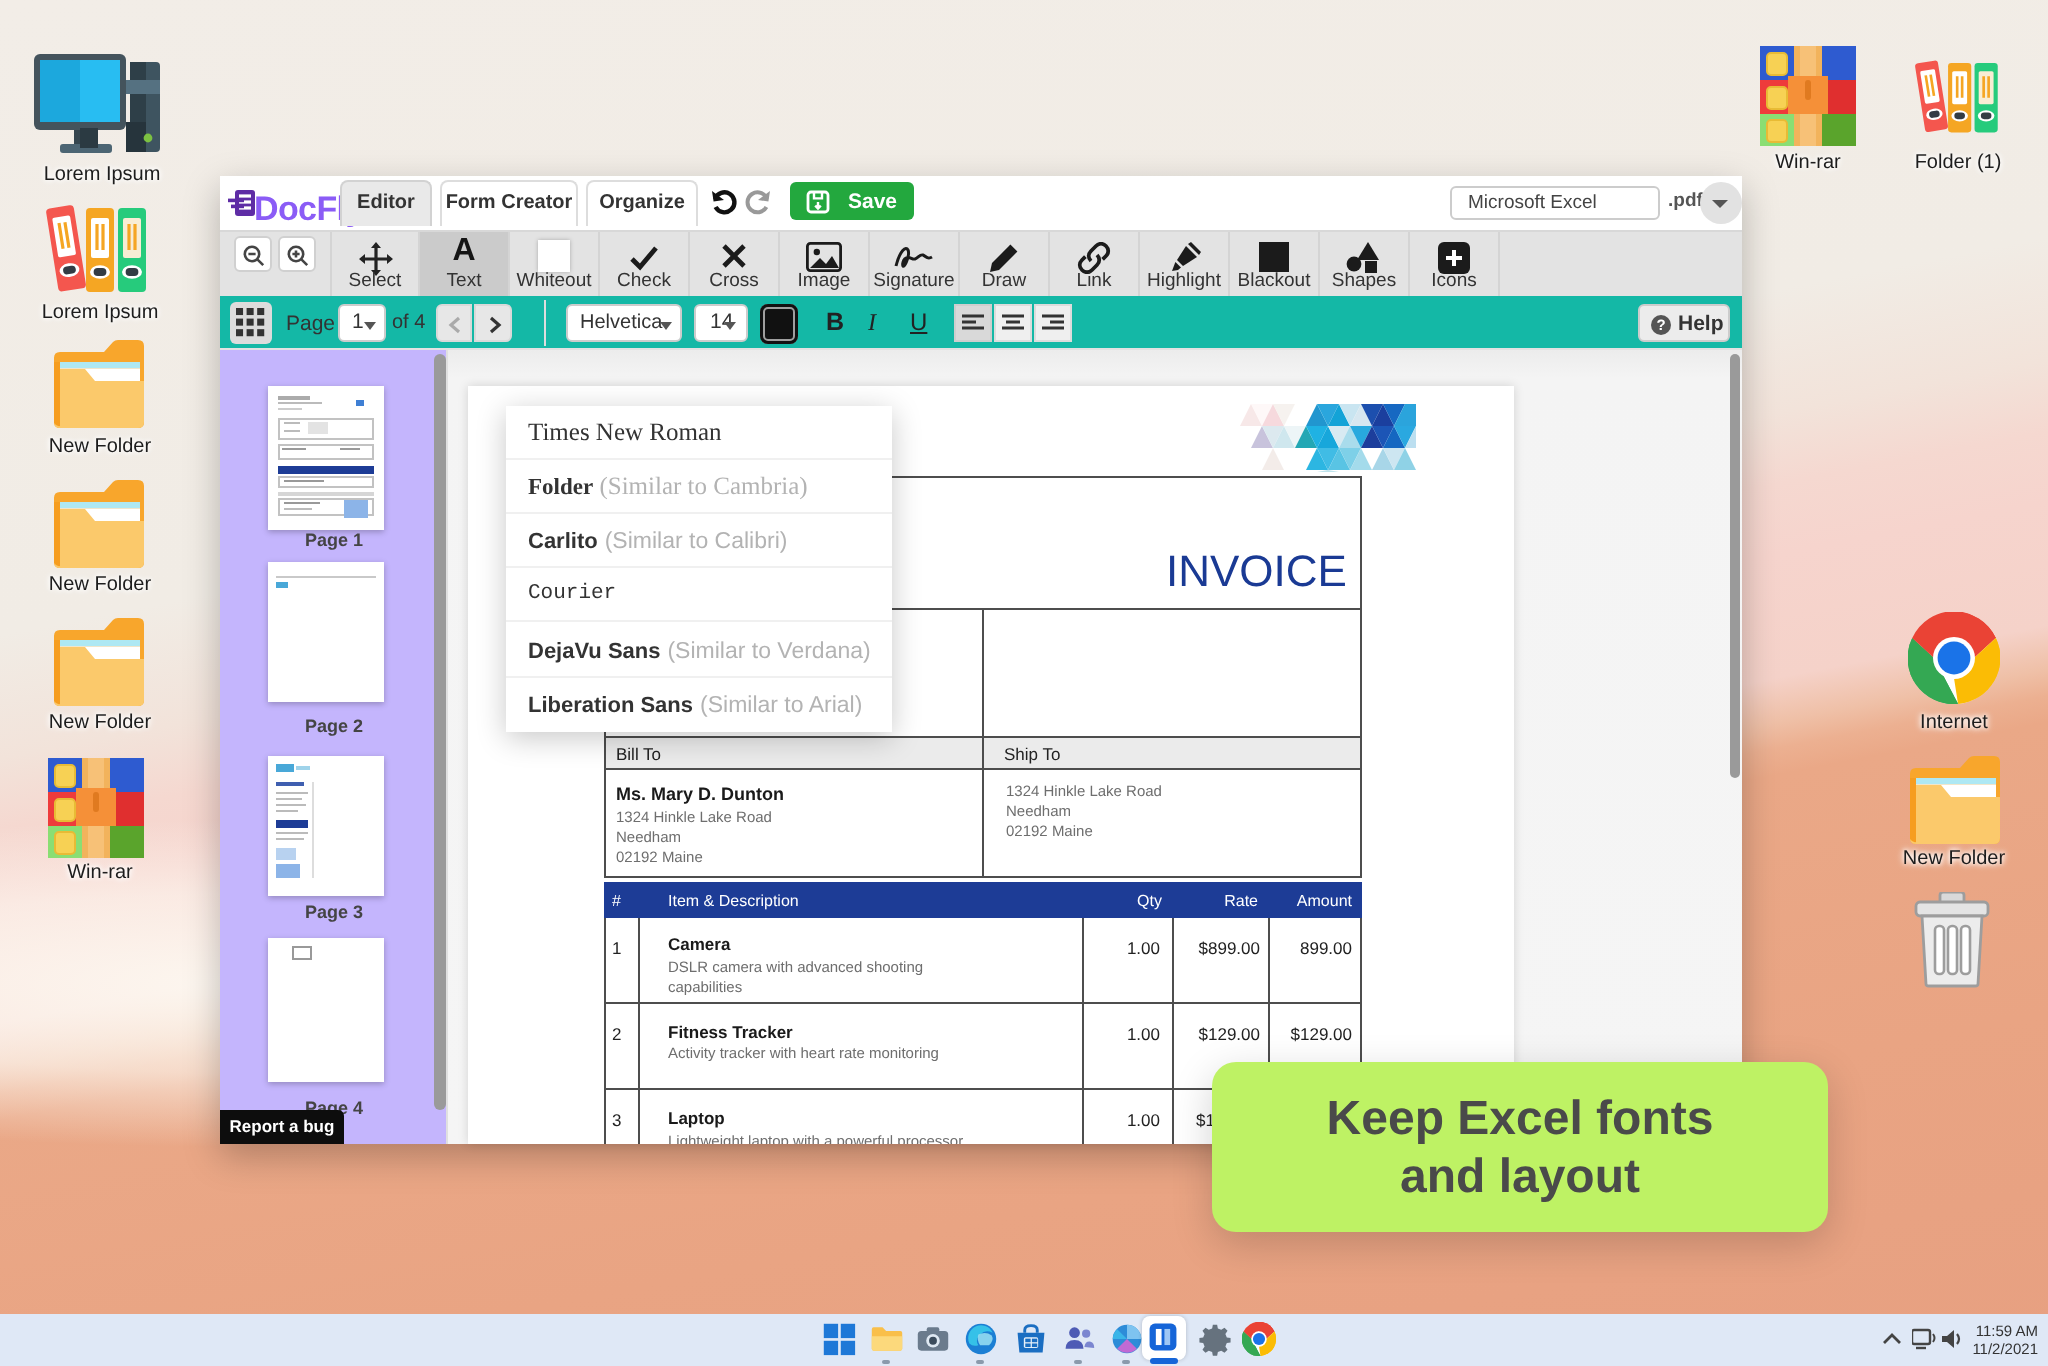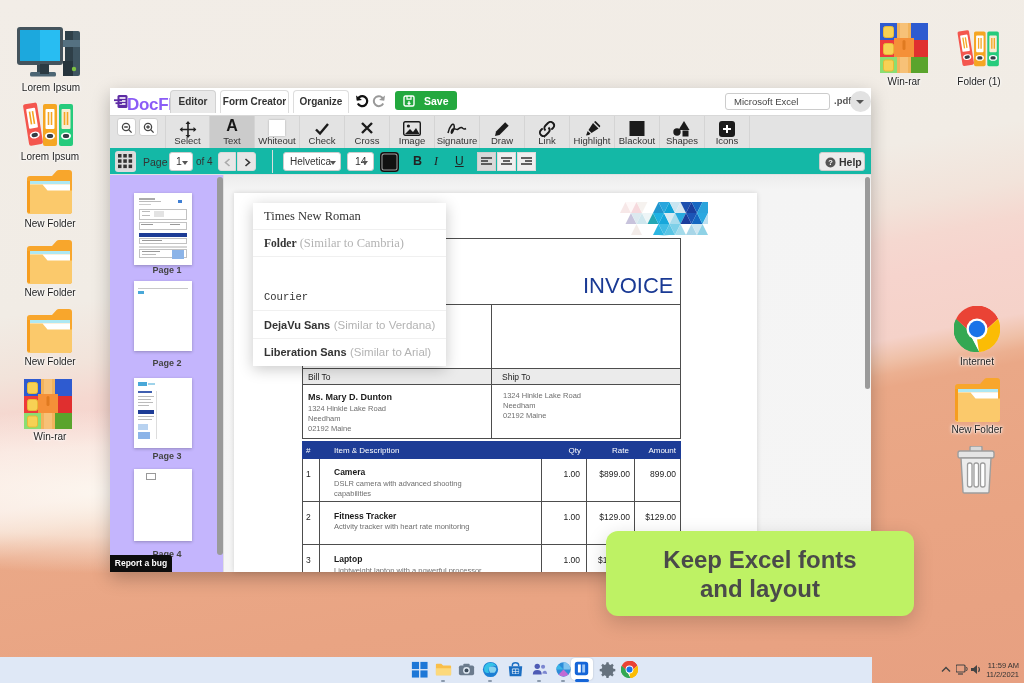--- a/index.html
+++ b/index.html
@@ -7,21 +7,21 @@
   body { font-family:"Liberation Sans", sans-serif; position:relative;
     background:
       radial-gradient(46% 12% at 13% 72%, rgba(253,249,242,.95) 0%, rgba(253,249,242,.6) 55%, rgba(253,249,242,0) 100%),
       linear-gradient(169deg, #f2ede7 0%, #f1ece5 36%, #f2e3da 43%, #f5d8d0 47%, #f6d4cd 51%, #f5d2c9 58%, #efc0a7 60.5%, #ecb091 62%, #eaa887 63.5%, #e9a483 80%, #e7a081 100%);
   }
   .abs { position:absolute; }
   .icon-label { position:absolute; font-size:10px; color:#1d1d1d; text-align:center;
     text-shadow:0 0 2px #fff, 0 0 3px #fff, 0 0 4px #fff; white-space:nowrap; transform:translateX(-50%); }
 
   
-  #taskbar { left:0; top:657px; width:872px; height:26px; background:#dfe8f6; }
+  #taskbar { left:0; top:657px; width:1024px; height:26px; background:#dfe8f6; }
   .tb-ic { position:absolute; top:4px; width:17px; height:17px; }
   .tb-dot { position:absolute; top:23px; width:4px; height:2px; border-radius:2px; background:#8b9aac; }
 
   
   #win { left:110px; top:88px; width:761px; height:484px; background:#fff;
          box-shadow:0 6px 18px rgba(0,0,0,.25); border-radius:3px 3px 0 0; }
   #topbar { position:absolute; left:0; top:0; width:100%; height:27px; background:#fff; }
   .tab { position:absolute; top:2px; height:23px; border:1px solid #ddd; border-bottom:none;
          border-radius:4px 4px 0 0; background:#fff; font-size:10px; font-weight:bold; color:#333;
          text-align:center; line-height:22px; }
@@ -571,20 +571,21 @@
   <div class="abs" style="left:306px; top:555px; font-size:8.5px; color:#222;">3</div>
   <div class="abs" style="left:334px; top:554px; font-size:8.5px; font-weight:bold; color:#1a1a1a;">Laptop</div>
   <div class="abs" style="left:334px; top:566px; font-size:7.5px; color:#6e6e6e;">Lightweight laptop with a powerful processor</div>
   <div class="abs" style="left:541px; top:555px; width:39px; text-align:right; font-size:8.5px; color:#222;">1.00</div>
   <div class="abs" style="left:598px; top:555px; font-size:8.5px; color:#222;">$129.00</div>
 </div>
 
 <div id="fontdd" class="abs">
   <div class="fd-row" style="top:0; font-family:'Liberation Serif',serif;">Times New Roman</div>
   <div class="fd-row" style="top:27px; font-family:'Liberation Serif',serif;"><span style="font-weight:bold; font-size:11.5px;">Folder</span> <span class="fd-sim">(Similar to Cambria)</span></div>
+  <div class="fd-row" style="top:54px;"><span style="font-weight:bold; font-size:11px;">Carlito</span> <span class="fd-sim" style="font-size:11.5px;">(Similar to Calibri)</span></div>
   <div class="fd-row" style="top:81px; font-family:'Liberation Mono',monospace; font-size:10.5px;">Courier</div>
   <div class="fd-row" style="top:109px;"><span style="font-weight:bold; font-size:11px;margin-top:44px;">DejaVu Sans</span> <span class="fd-sim" style="font-size:11.5px;">(Similar to Verdana)</span></div>
   <div class="fd-row" style="top:136px; border-bottom:none;"><span style="font-weight:bold; font-size:11px;">Liberation Sans</span> <span class="fd-sim" style="font-size:11.5px;">(Similar to Arial)</span></div>
 </div>
 
 <div id="tip" class="abs">Keep Excel fonts<br>and layout</div>
 
 <div id="taskbar" class="abs">
   <svg class="tb-ic" style="left:411px;" viewBox="0 0 19 19">
       <g fill="#1e78d7">

